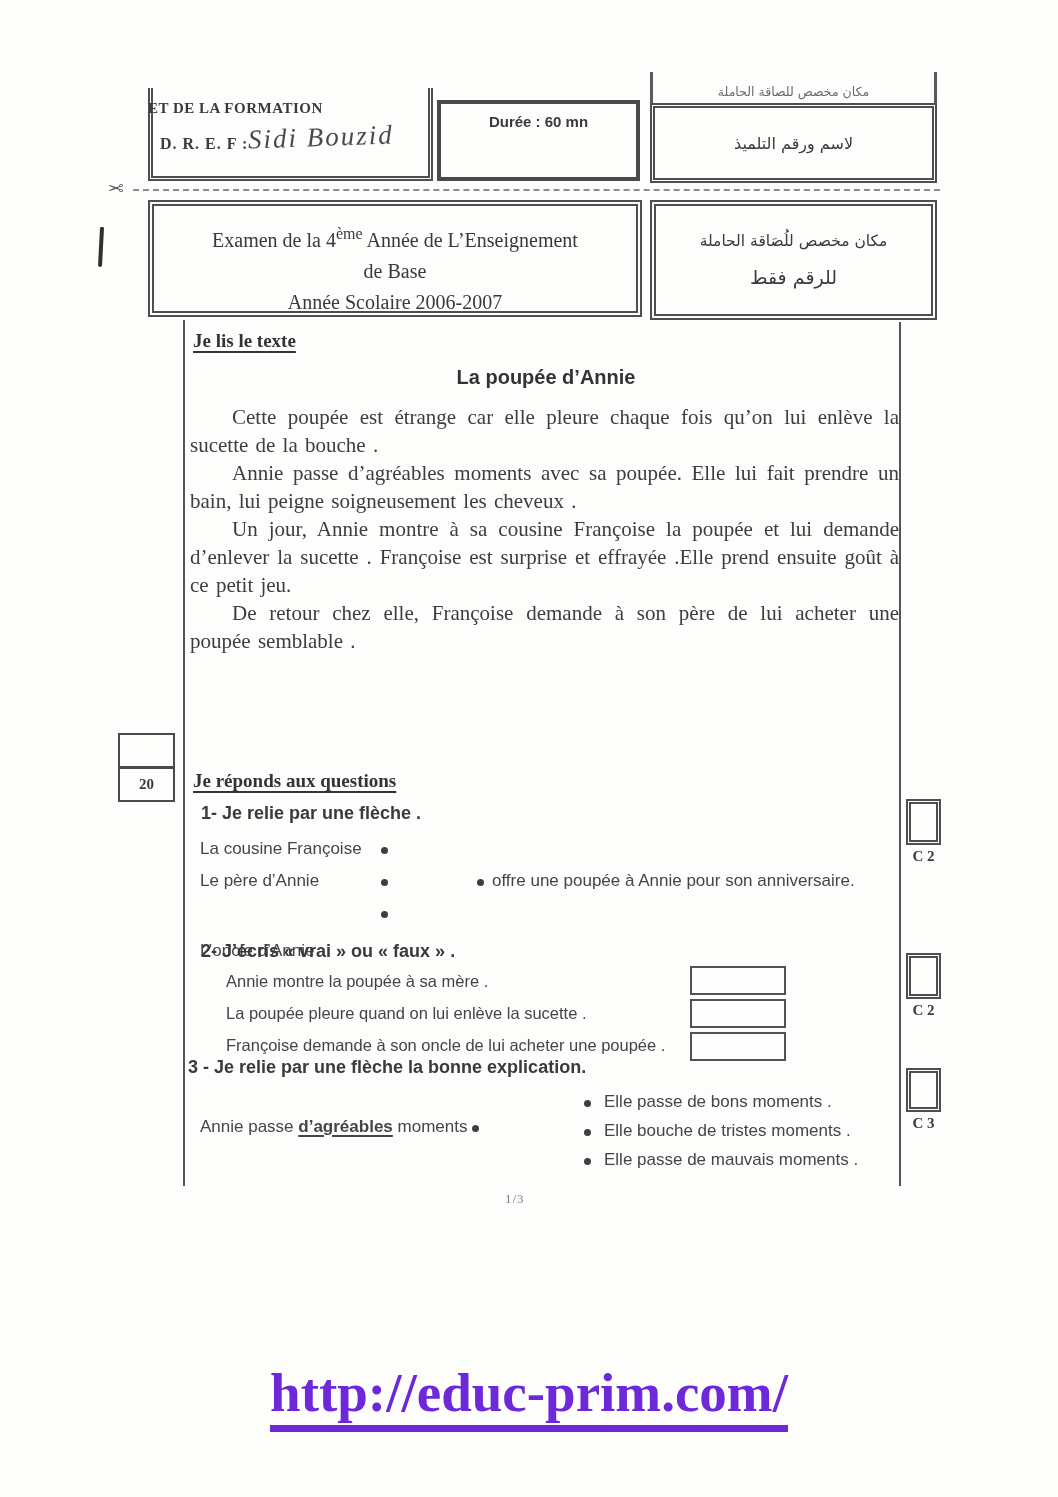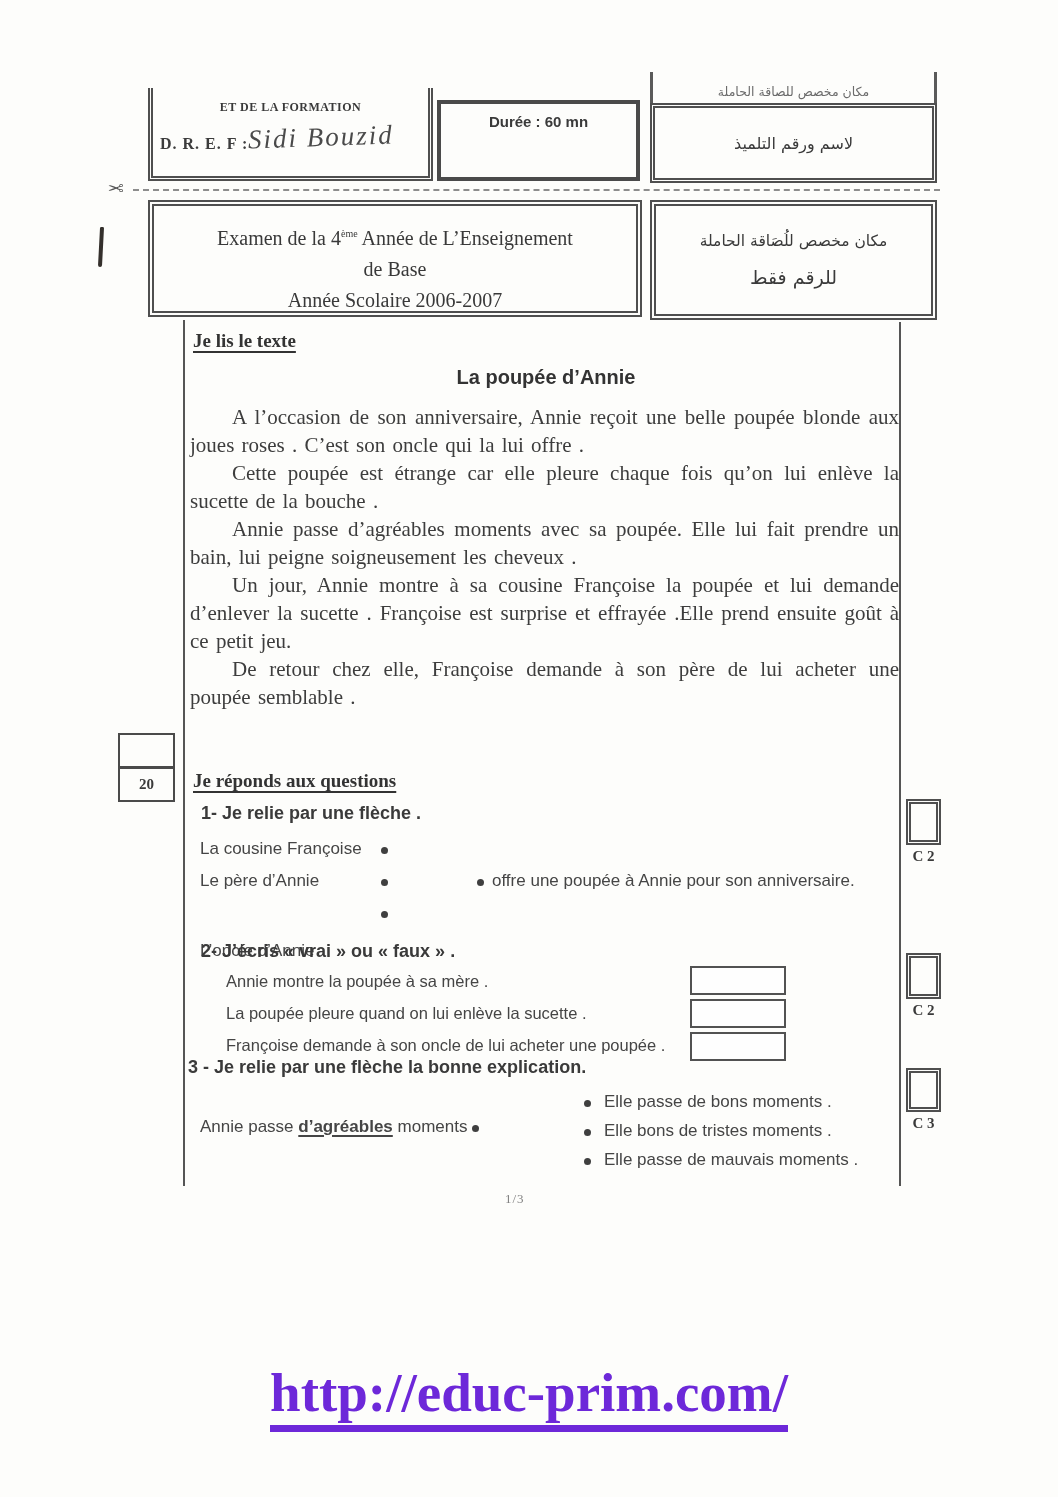--- a/index.html
+++ b/index.html
@@ -8,22 +8,22 @@
          font-family:"Liberation Serif", serif; color:#3c3c3c; }
   .abs { position:absolute; }
   .serif { font-family:"Liberation Serif", serif; }
   .sans  { font-family:"Liberation Sans", sans-serif; }
   .ar    { font-family:"DejaVu Sans", sans-serif; direction:rtl; }
 
   
   .formation-box { left:148px; top:88px; width:285px; height:93px;
     border-left:5px double #4f4f4f; border-right:5px double #4f4f4f;
     border-bottom:5px double #4f4f4f; }
-  .formation-line { left:148px; top:100px; width:285px; text-align:center;
-    font-weight:bold; font-size:12px; letter-spacing:.5px; color:#3a3a3a; }
+  .formation-line { left:148px; top:100px; width:285px; 
+    font-weight:bold; font-size:15px; letter-spacing:.5px; color:#3a3a3a; }
   .dref-label { left:160px; top:135px; font-weight:bold; font-size:16px; letter-spacing:1px; }
   .dref-value { left:248px; top:122px; font-size:27px; font-style:italic;
     color:#4a4a4a; transform:rotate(-2deg); letter-spacing:2px; }
 
   .date-box { left:437px; top:100px; width:203px; height:81px;
     border:4px solid #4a4a4a; }
   .date-row { height:39px; line-height:37px; text-align:center; font-weight:bold;
     font-size:21px; border-bottom:3px solid #4a4a4a; color:#353535; }
   .duration-row { height:35px; line-height:35px; text-align:center;
     font-weight:bold; font-size:15px; color:#3a3a3a; }
@@ -41,21 +41,21 @@
     transform:scaleX(-1); font-family:"DejaVu Sans", sans-serif; }
   .cut-line { left:133px; top:189px; width:807px; height:0;
     border-top:2px dashed #8d8d8d; }
   .ink-mark { left:99px; top:227px; width:4px; height:40px; background:#34302c;
     border-radius:2px 2px 3px 3px; transform:rotate(3deg); }
 
   
   .exam-box { left:148px; top:200px; width:494px; height:117px;
     border:6px double #4f4f4f; text-align:center; padding-top:12px;
     font-size:20px; line-height:31px; color:#393939; }
-  .exam-box sup { font-size:10px; }
+  .exam-box sup { font-size:16px; }
   .ar-number-box { left:650px; top:200px; width:287px; height:120px;
     border:6px double #4f4f4f; display:flex; flex-direction:column;
     align-items:center; justify-content:center; gap:16px; color:#3a3a3a; }
   .ar-number-box .l1 { font-size:15.5px; }
   .ar-number-box .l2 { font-size:19px; }
 
   
   .frame-left  { left:183px; top:320px; width:2px; height:866px; background:#555; }
   .frame-right { left:899px; top:322px; width:2px; height:864px; background:#555; }
 
@@ -134,21 +134,20 @@
   <div class="l2">للرقم فقط</div>
 </div>
 
 <div class="abs frame-left"></div>
 <div class="abs frame-right"></div>
 
 <div class="abs sec-title sec1 serif">Je lis le texte</div>
 <div class="abs text-title">La poupée d’Annie</div>
 
 <div class="abs body-text">
-  <p>A l’occasion de son anniversaire, Annie reçoit une belle poupée blonde aux joues roses . C’est son oncle qui la lui offre .</p>
   <p>Cette poupée est étrange car elle pleure chaque fois qu’on lui enlève la sucette de la bouche .</p>
   <p>Annie passe d’agréables moments avec sa poupée. Elle lui fait prendre un bain, lui peigne soigneusement les cheveux .</p>
   <p>Un jour, Annie montre à sa cousine Françoise la poupée et lui demande d’enlever la sucette . Françoise est surprise et effrayée .Elle prend ensuite goût à ce petit jeu.</p>
   <p>De retour chez elle, Françoise demande à son père de lui acheter une poupée semblable .</p>
 </div>
 
 <div class="abs grade-box">
   <div class="grade-top"></div>
   <div class="grade-val serif">20</div>
 </div>
@@ -172,21 +171,21 @@
 <div class="abs answer-box" style="left:690px; top:966px;"></div>
 <div class="abs answer-box" style="left:690px; top:999px;"></div>
 <div class="abs answer-box" style="left:690px; top:1032px;"></div>
 
 <div class="abs q-title q3-title">3 - Je relie par une flèche la bonne explication.</div>
 <div class="abs q3-left" style="left:200px; top:1117px;"><span>Annie passe </span><b>d’agréables</b><span> moments </span><span class="dot"></span></div>
 <span class="abs dot" style="left:584px; top:1100px;"></span>
 <span class="abs dot" style="left:584px; top:1129px;"></span>
 <span class="abs dot" style="left:584px; top:1158px;"></span>
 <div class="abs opt-text" style="left:604px; top:1092px;">Elle passe de bons moments .</div>
-<div class="abs opt-text" style="left:604px; top:1121px;">Elle bons de tristes moments .</div>
+<div class="abs opt-text" style="left:604px; top:1121px;">Elle bouche de tristes moments .</div>
 <div class="abs opt-text" style="left:604px; top:1150px;">Elle passe de mauvais moments .</div>
 
 <div class="abs c-box" style="left:906px; top:799px;"></div>
 <div class="abs c-label serif" style="left:906px; top:848px;">C 2</div>
 <div class="abs c-box" style="left:906px; top:953px;"></div>
 <div class="abs c-label serif" style="left:906px; top:1002px;">C 2</div>
 <div class="abs c-box" style="left:906px; top:1068px; height:44px;"></div>
 <div class="abs c-label serif" style="left:906px; top:1115px;">C 3</div>
 
 <div class="abs page-num serif">1/3</div>

